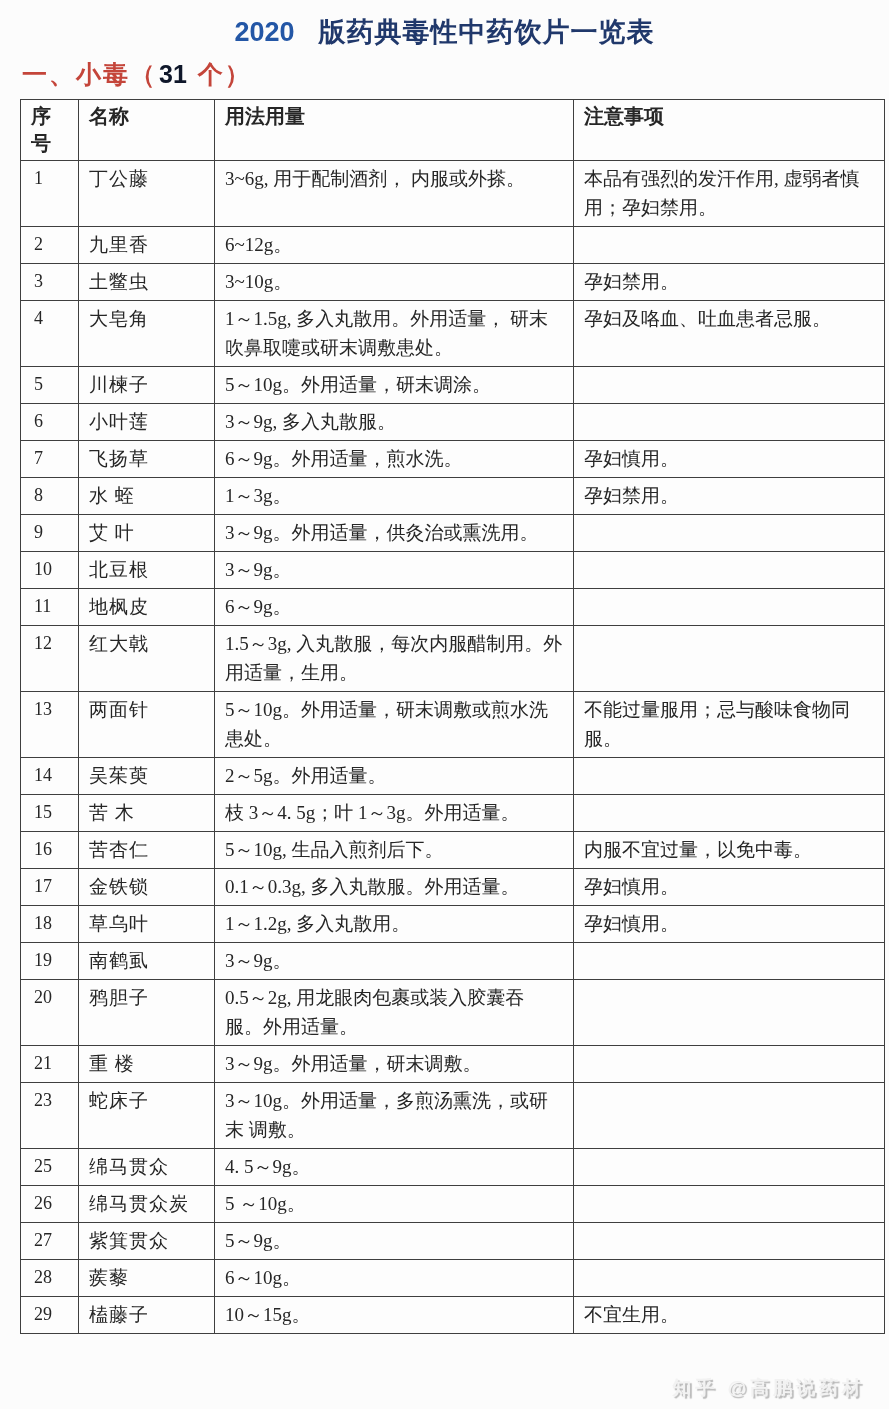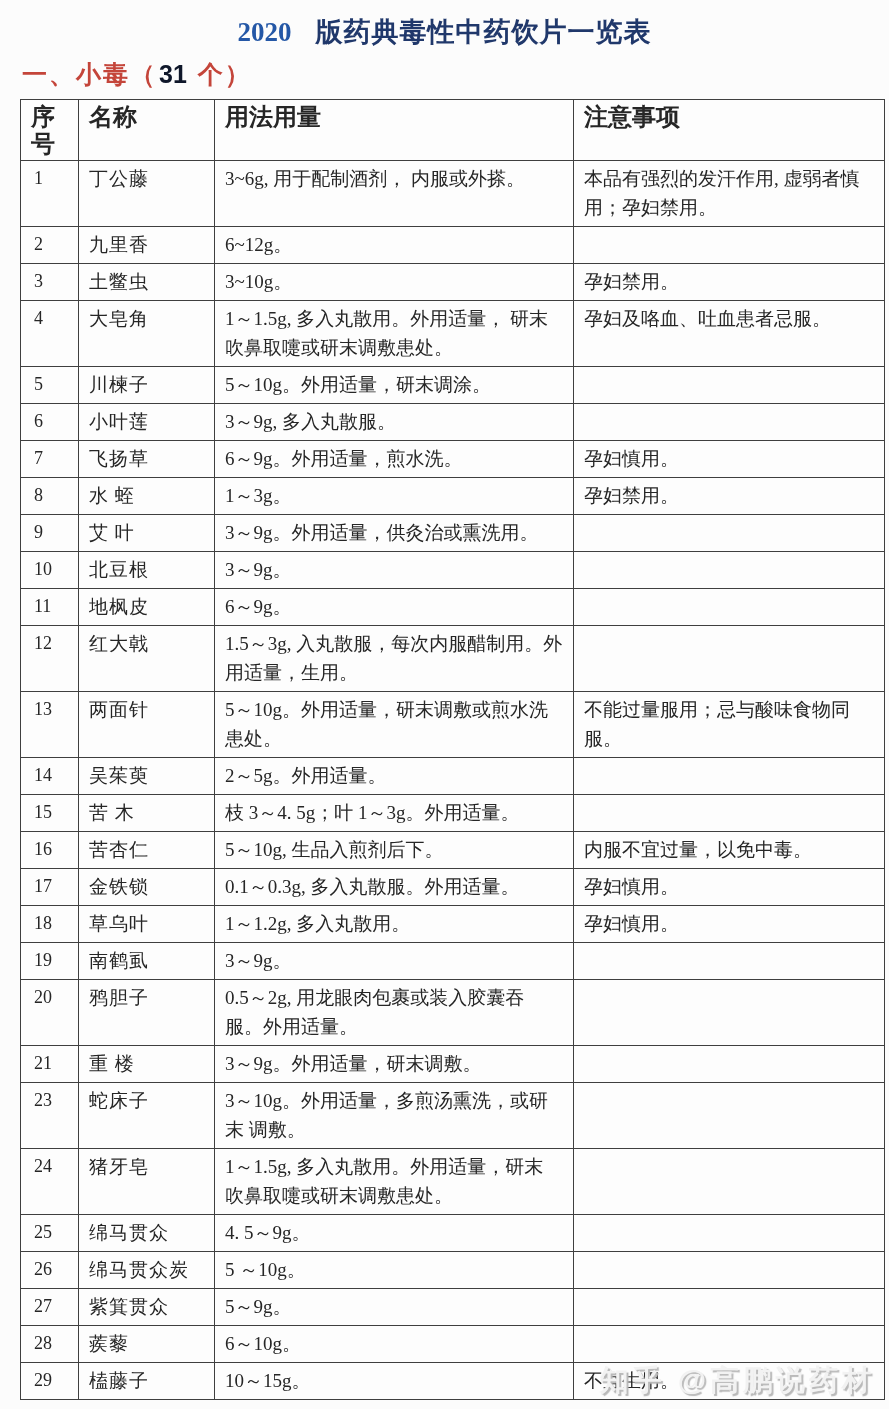--- a/index.html
+++ b/index.html
@@ -13,21 +13,21 @@
   }
   .page-title{
     text-align:center;
     margin:14px 0 8px 0;
     font-family:"Liberation Sans",sans-serif;
     font-weight:bold;
     font-size:27px;
     color:#20386b;
     letter-spacing:1px;
   }
-  .page-title .year{color:#2457a6;margin-right:24px;letter-spacing:0;font-family:Liberation Serif, serif;}
+  .page-title .year{color:#2457a6;margin-right:24px;letter-spacing:0;}
   .section-heading{
     margin:4px 0 8px 22px;
     font-family:"Liberation Sans",sans-serif;
     font-weight:bold;
     font-size:25px;
     color:#c4453a;
     letter-spacing:2px;
   }
   .section-heading .count{color:#0f172a;padding:0 2px;letter-spacing:0;}
   table.herb-table{
@@ -41,36 +41,36 @@
     border:1.6px solid #3f3f3f;
     padding:3px 8px 4px 10px;
     font-size:19px;
     line-height:29px;
     vertical-align:top;
     text-align:left;
     word-break:break-all;
   }
   .herb-table th{
     font-family:"Liberation Sans",sans-serif;
-    font-size:24px;
+    font-size:20px;
     font-weight:bold;
     line-height:27px;
     padding-top:3px;
     padding-bottom:3px;
     margin-left:43px;
   }
   .herb-table td.cell-num{padding-left:13px;font-size:18px;}
   .herb-table td.cell-name{letter-spacing:1px;}
   .watermark{
     position:absolute;
-    right:14px;
+    right:24px;
     bottom:8px;
     font-family:"Liberation Sans",sans-serif;
     font-weight:bold;
-    font-size:29px;
+    font-size:19px;
     letter-spacing:4px;
     color:#f2f2f2;
     text-shadow:2px 2px 1px #b9b9b9;
     pointer-events:none;
   }
 </style>
 </head>
 <body>
 
 <div>
@@ -221,26 +221,20 @@
     <td class="cell-usage">3～9g。外用适量，研末调敷。</td>
     <td class="cell-note"></td>
   </tr>
         <tr>
     <td class="cell-num">23</td>
     <td class="cell-name">蛇床子</td>
     <td class="cell-usage">3～10g。外用适量，多煎汤熏洗，或研末 调敷。</td>
     <td class="cell-note"></td>
   </tr>
         <tr>
-    <td class="cell-num">24</td>
-    <td class="cell-name">猪牙皂</td>
-    <td class="cell-usage">1～1.5g, 多入丸散用。外用适量，研末 吹鼻取嚏或研末调敷患处。</td>
-    <td class="cell-note"></td>
-  </tr>
-        <tr>
     <td class="cell-num">25</td>
     <td class="cell-name">绵马贯众</td>
     <td class="cell-usage">4. 5～9g。</td>
     <td class="cell-note"></td>
   </tr>
         <tr>
     <td class="cell-num">26</td>
     <td class="cell-name">绵马贯众炭</td>
     <td class="cell-usage">5 ～10g。</td>
     <td class="cell-note"></td>

